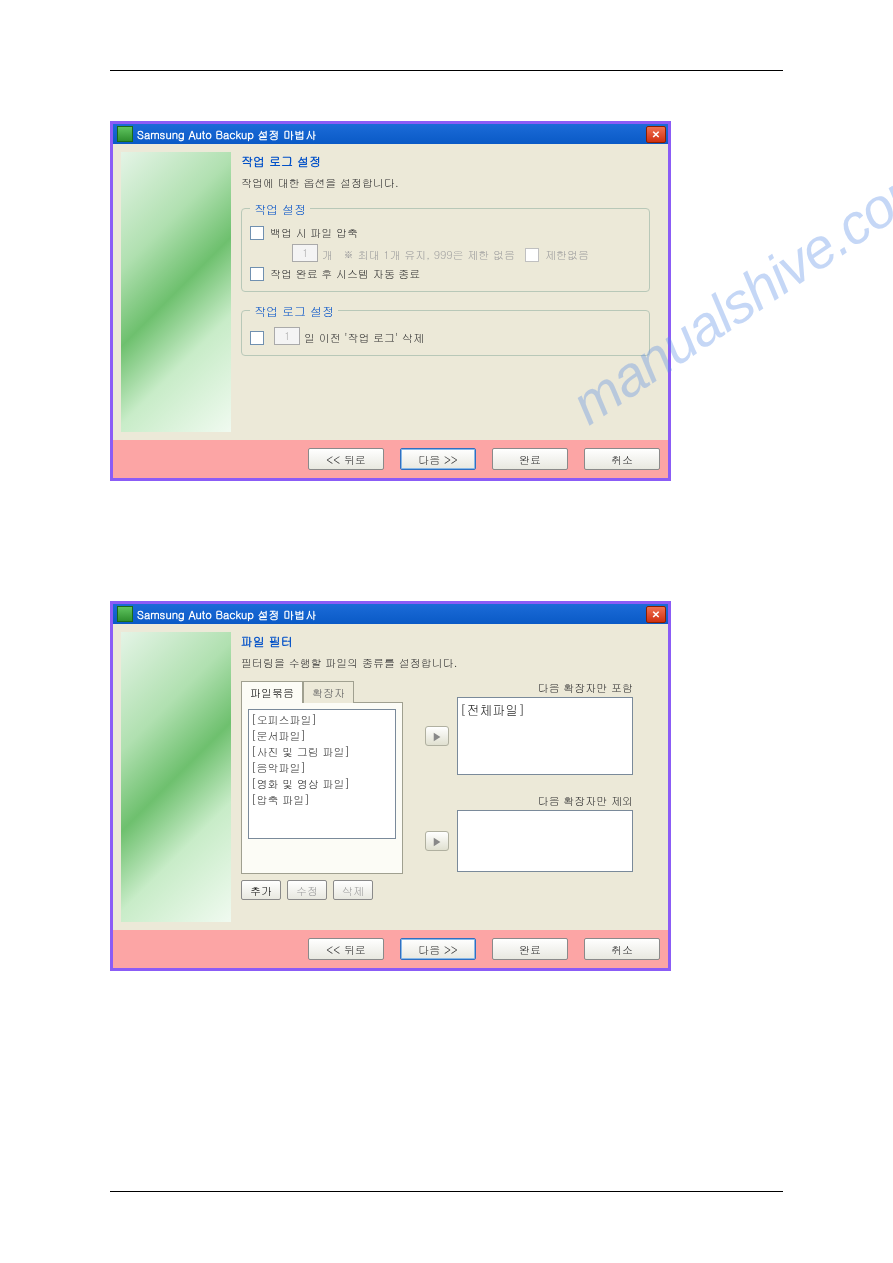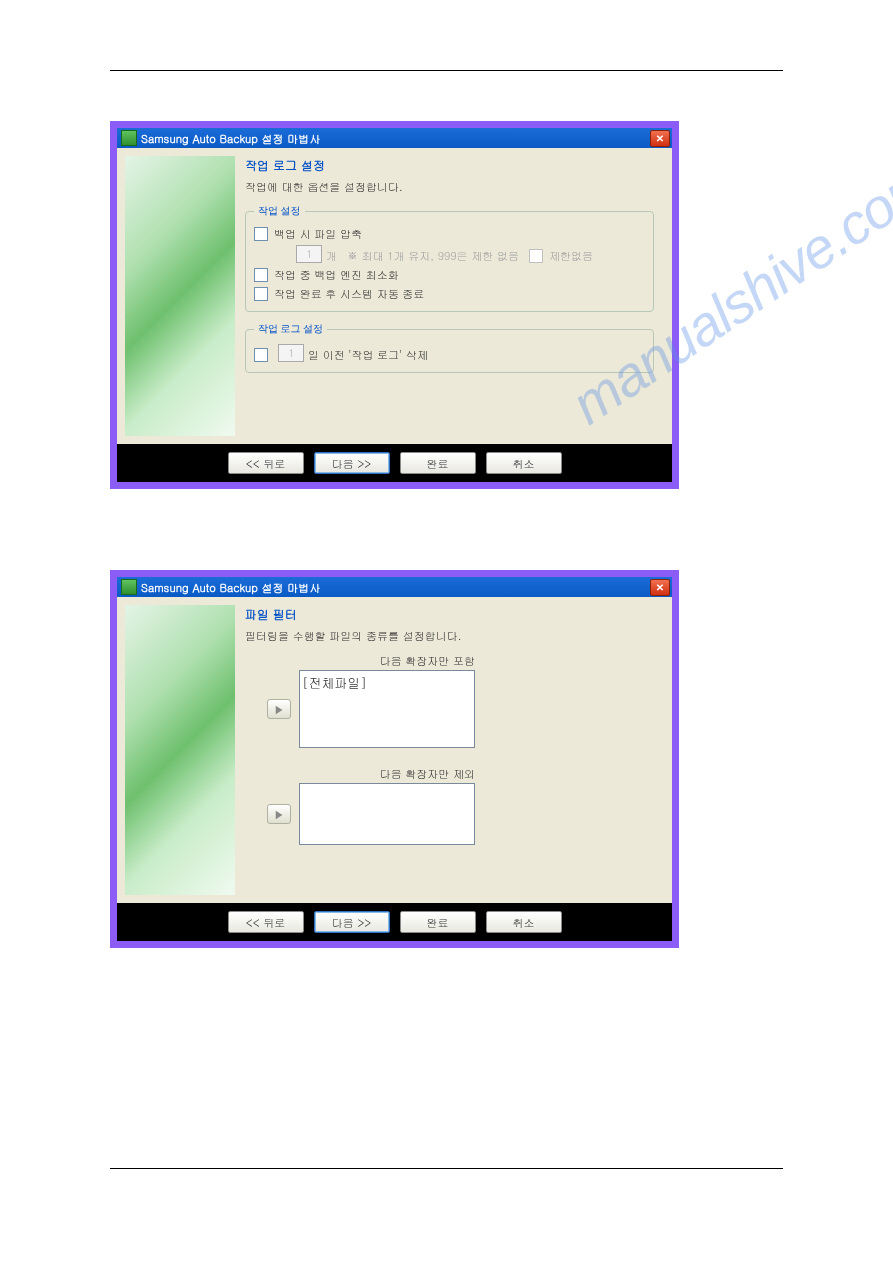--- a/index.html
+++ b/index.html
@@ -1,35 +1,35 @@
 <!DOCTYPE html>
 <html><head>
 <meta charset="utf-8">
 <style>
 body { margin:0; background:#fff; font-family:"Gulim","Dotum",sans-serif; font-size:11px; width:893px; }
 .page { padding:70px 110px 100px 110px; }
 .hr { border-top:1px solid #000; margin-bottom:50px; }
 .hr2 { border-top:1px solid #000; margin-top:220px; }
-.dialog { width:555px; border:7px solid #8b5cf6; margin-bottom:81px; background:#ECE9D8; }
+.dialog { width:555px; border:3px solid #8b5cf6; margin-bottom:120px; background:#ECE9D8; }
 .titlebar { height:20px; background:linear-gradient(#1B6BD8,#0A5AC6); display:flex; align-items:center; color:#fff; font-weight:bold; font-size:11px; padding:0 2px 0 4px; }
 .app-icon { width:14px; height:14px; background:linear-gradient(#5FC45F,#2F8F2F); border:1px solid #1A6A1A; margin-right:4px; }
 .close-btn { width:18px; height:15px; margin-left:auto; background:linear-gradient(#F07050,#D03010); border:1px solid #8A2000; border-radius:2px; display:flex; align-items:center; justify-content:center; color:#fff; font-weight:bold; font-size:10px; cursor:pointer; }
 .body-area { display:flex; padding:8px; }
 .side-img { width:110px; height:280px; background:linear-gradient(135deg,#E4F4E6 0%,#B0E0B0 30%,#6EC06E 50%,#C8ECC8 70%,#F0FAF0 100%); position:relative; flex-shrink:0; }
 .side-img2 { height:290px; }
 .content { flex:1; padding:0 10px; }
 .h-title { color:#0050C8; font-weight:bold; font-size:12px; margin:0 0 6px 0; }
 .desc { color:#333; margin:0 0 10px 0; }
 fieldset { border:1px solid #B8C8B8; border-radius:4px; padding:6px 8px 8px 8px; margin:0 0 10px 0; }
-legend { color:#0050C8; font-size:10px; padding:0 4px;font-family:Liberation Serif, serif; }
+legend { color:#0050C8; font-size:12px; padding:0 4px; }
 .row { display:flex; align-items:flex-end; padding:2px 0; color:#333; }
 .cb { width:12px; height:12px; border:1px solid #7090B0; margin-right:6px; background:#fff; cursor:pointer; flex-shrink:0; }
 .spinner { width:24px; height:16px; border:1px solid #AAA; background:#F4F4F4; color:#AAA; display:inline-flex; align-items:center; justify-content:center; margin:0 4px; font-size:10px; }
 .muted { color:#A0A0A0; }
-.button-row { display:flex; justify-content:center; gap:10px; padding:8px; background:#000000; border-top:0; }
+.button-row { display:flex; justify-content:flex-end; gap:16px; padding:8px; background:#fca5a5; border-top:0; }
 .btn { width:74px; height:20px; border:1px solid #8A8A8A; background:linear-gradient(#FFF,#E8E8E0); border-radius:2px; font-size:11px; cursor:pointer; display:flex; align-items:center; justify-content:center; color:#333; }
 .btn.default { border:1px solid #3070C0; box-shadow:0 0 0 1px #88B8E8 inset; }
 .tabs { display:flex; }
 .tab { border:1px solid #A0A090; border-bottom:none; background:#F8F8F0; padding:3px 8px; font-size:11px; cursor:pointer; position:relative; top:1px; }
 .tab.active { background:#FCFCF6; z-index:2; }
 .tab:not(.active){ background:#ECE9D8; color:#666; }
 .tabpane { border:1px solid #A0A090; background:#FCFCF6; padding:6px; height:158px; width:148px; }
 .listbox { border:1px solid #7A8A9A; background:#fff; height:124px; overflow:auto; padding:2px; font-size:11px; }
 .listitem { padding:0 0 1px 0; color:#333; cursor:pointer; }
 .smallbtns { display:flex; gap:6px; margin-top:6px; }
@@ -74,24 +74,20 @@
             </div>
           <div class="row" style="padding-left:38px;">
             <span class="spinner">1</span>
             <span class="muted">개</span>
             <span class="muted" style="margin-left:10px;">※ 최대 1개 유지, 999은 제한 없음</span>
             <div class="cb" style="margin-left:10px;border-color:#C0C0C0;"></div>
             <span class="muted">제한없음</span>
           </div>
           <div class="row">
               <div class="cb"></div>
-              <span>작업 중 백업 엔진 최소화</span>
-            </div>
-          <div class="row">
-              <div class="cb"></div>
               <span>작업 완료 후 시스템 자동 종료</span>
             </div>
         </fieldset>
 
         <fieldset>
           <legend>작업 로그 설정</legend>
           <div class="row">
             <div class="cb"></div>
             <span class="spinner">1</span>
             <span>일 이전 '작업 로그' 삭제</span>
@@ -115,20 +111,41 @@
           <span>✕</span>
         </div>
     </div>
     <div class="body-area">
       <div class="side-img side-img2"></div>
       <div class="content">
         <div class="h-title">파일 필터</div>
         <div class="desc">필터링을 수행할 파일의 종류를 설정합니다.</div>
 
         <div class="filter-area">
+          <div>
+            <div class="tabs">
+              <div class="tab active">파일묶음</div>
+              <div class="tab">확장자</div>
+            </div>
+            <div class="tabpane">
+              <div class="listbox">
+                <div class="listitem">[오피스파일]</div>
+                <div class="listitem">[문서파일]</div>
+                <div class="listitem">[사진 및 그림 파일]</div>
+                <div class="listitem">[음악파일]</div>
+                <div class="listitem">[영화 및 영상 파일]</div>
+                <div class="listitem">[압축 파일]</div>
+              </div>
+            </div>
+            <div class="smallbtns">
+              <div class="sbtn">추가</div>
+              <div class="sbtn disabled">수정</div>
+              <div class="sbtn disabled">삭제</div>
+            </div>
+          </div>
 
           <div class="filter-right">
             <div class="fgroup">
               <div class="flabel">다음 확장자만 포함</div>
               <div style="display:flex;align-items:center;">
                 <div>
                   <div class="arrow">
                       <span>▶</span>
                     </div>
                 </div>

